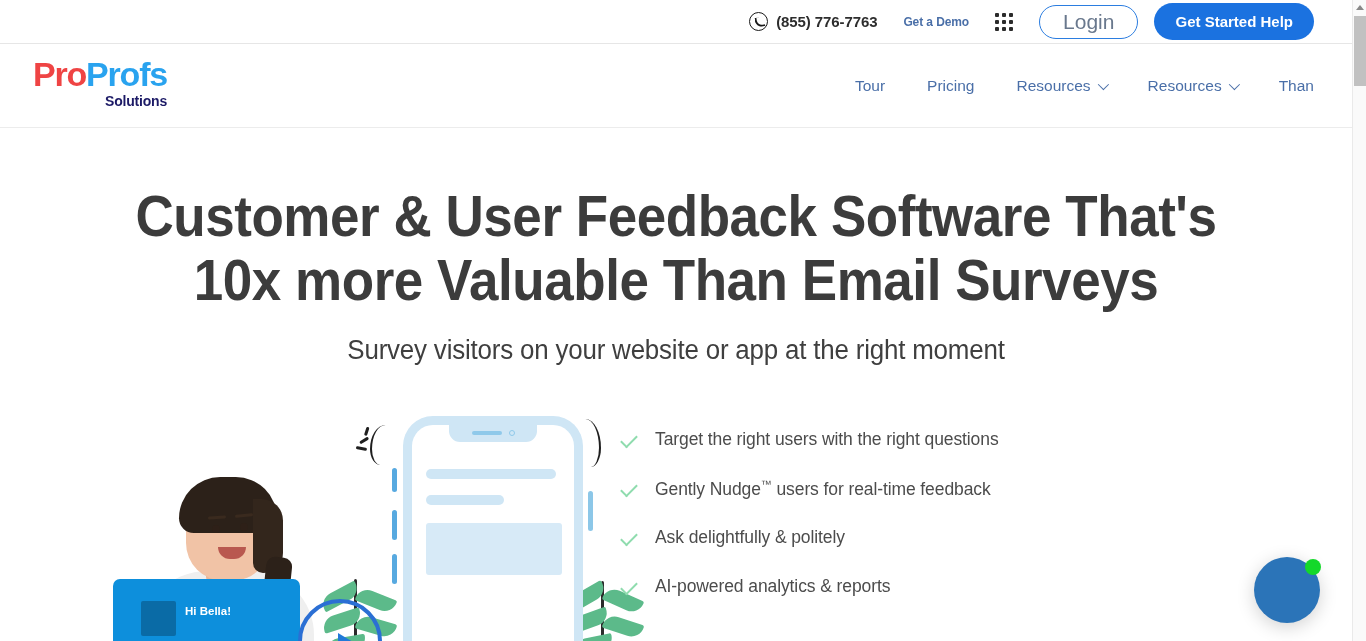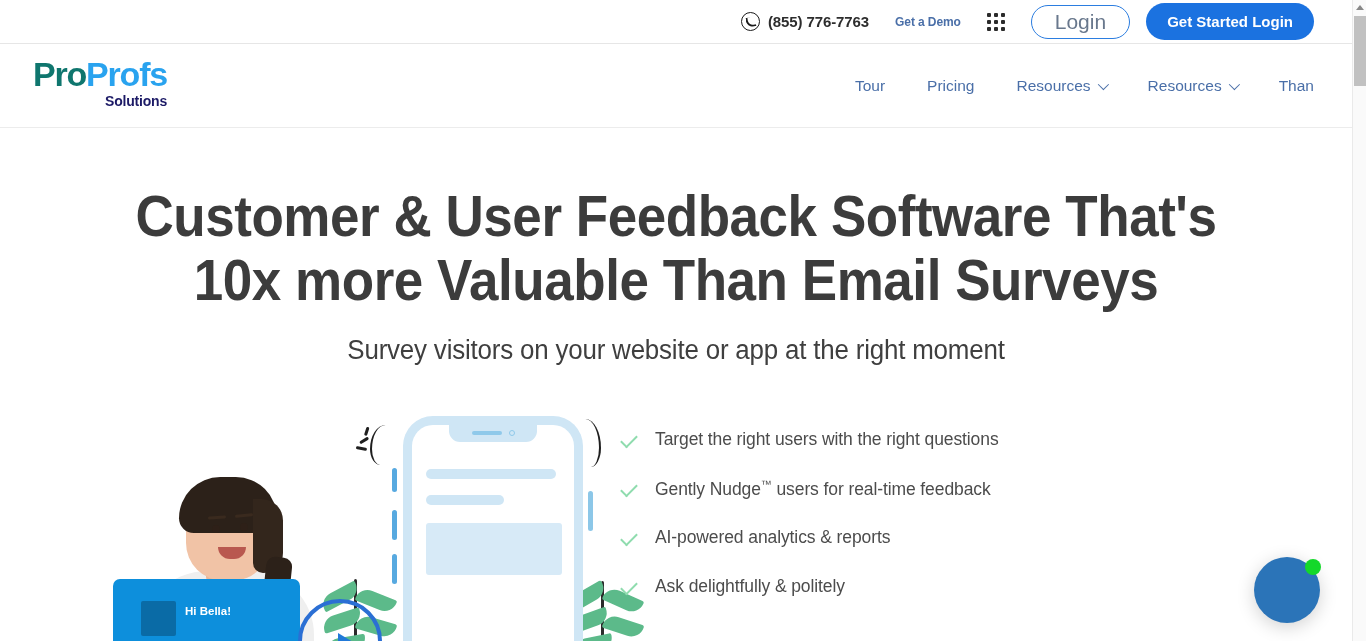--- a/index.html
+++ b/index.html
@@ -89,21 +89,21 @@
     border-bottom:1px solid #ececec;
   }
   .logo {
     position:absolute; left:33px; top:13px;
     text-decoration:none; line-height:1;
   }
   .logo-main {
     font-size:34px; font-weight:700;
     letter-spacing:-1.2px; white-space:nowrap;
   }
-  .logo-pro  { color:#0f766e; }
+  .logo-pro  { color:#ef4444; }
   .logo-profs{ color:#29a3ef; }
   .logo-sub {
     display:block; text-align:right;
     font-size:14px; font-weight:700; color:#1c1a66;
     letter-spacing:-0.2px; margin-top:3px;
   }
 
   .nav {
     position:absolute; right:38px; top:0; height:84px;
     display:flex; align-items:center; gap:0;
@@ -411,21 +411,21 @@
           <i></i>
           <i></i>
           <i></i>
           <i></i>
           <i></i>
           <i></i>
           <i></i>
       </div>
 
       <button class="btn-login">Login</button>
-      <button class="btn-start">Get Started Login</button>
+      <button class="btn-start">Get Started Help</button>
     </div>
   </div>
 
   <div class="header">
 
     <a class="logo" href="#">
       <span class="logo-main"><span class="logo-pro">Pro</span><span class="logo-profs">Profs</span></span>
       <span class="logo-sub">Solutions</span>
     </a>
 
@@ -540,26 +540,26 @@
           <span class="bullet-txt">Target the right users with the right questions</span>
         </div>
 
         <div class="bullet">
           <span class="check"></span>
           <span class="bullet-txt"><span>Gently Nudge</span><span class="tm">™</span><span> users for real-time feedback</span></span>
         </div>
 
         <div class="bullet">
           <span class="check"></span>
-          <span class="bullet-txt">AI-powered analytics &amp; reports</span>
+          <span class="bullet-txt">Ask delightfully &amp; politely</span>
         </div>
 
         <div class="bullet">
           <span class="check"></span>
-          <span class="bullet-txt">Ask delightfully &amp; politely</span>
+          <span class="bullet-txt">AI-powered analytics &amp; reports</span>
         </div>
       </div>
     </div>
   </div>
 
   <div class="chatwidget">
     <span class="chat-dot"></span>
   </div>
 </div>
 

